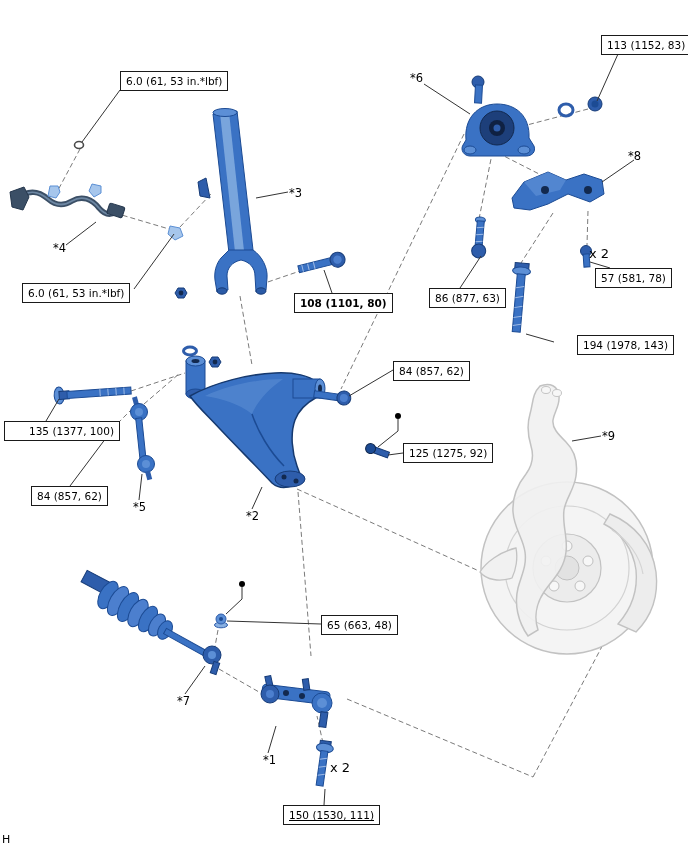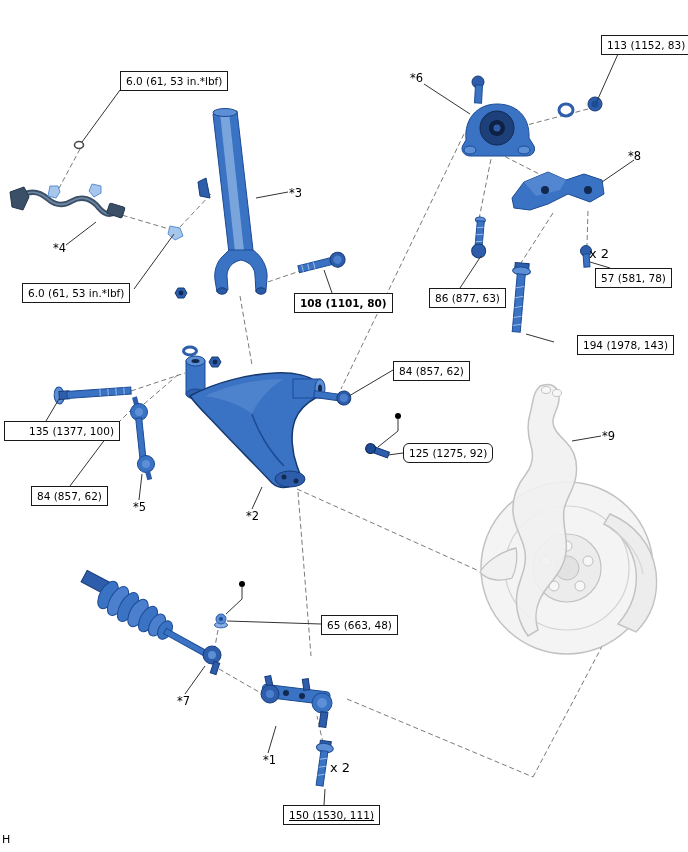--- a/index.html
+++ b/index.html
@@ -300,21 +300,21 @@
 
   <div class="callout-box" style="left:120px; top:71px;">6.0 (61, 53 in.*lbf)</div>
   <div class="callout-box" style="left:601px; top:35px;">113 (1152, 83)</div>
   <div class="callout-box" style="left:22px;  top:283px;">6.0 (61, 53 in.*lbf)</div>
   <div class="callout-box" style="left:294px; top:293px;font-weight:bold;">108 (1101, 80)</div>
   <div class="callout-box" style="left:429px; top:288px;">86 (877, 63)</div>
   <div class="callout-box" style="left:595px; top:268px;">57 (581, 78)</div>
   <div class="callout-box" style="left:554px; top:335px;margin-left:23px;">194 (1978, 143)</div>
   <div class="callout-box" style="left:393px; top:361px;">84 (857, 62)</div>
   <div class="callout-box" style="left:4px;   top:421px;padding-left:24px;">135 (1377, 100)</div>
-  <div class="callout-box" style="left:403px; top:443px;border-radius:6px;">125 (1275, 92)</div>
+  <div class="callout-box" style="left:403px; top:443px;">125 (1275, 92)</div>
   <div class="callout-box" style="left:31px;  top:486px;">84 (857, 62)</div>
   <div class="callout-box" style="left:321px; top:615px;">65 (663, 48)</div>
   <div class="callout-box" style="left:283px; top:805px;text-decoration:underline;">150 (1530, 111)</div>
 
   <div class="qty" style="left:589px; top:246px;">x 2</div>
   <div class="qty" style="left:330px; top:760px;">x 2</div>
 
   <div class="ref" style="left:263px; top:753px;">*1</div>
   <div class="ref" style="left:246px; top:509px;">*2</div>
   <div class="ref" style="left:289px; top:186px;">*3</div>

